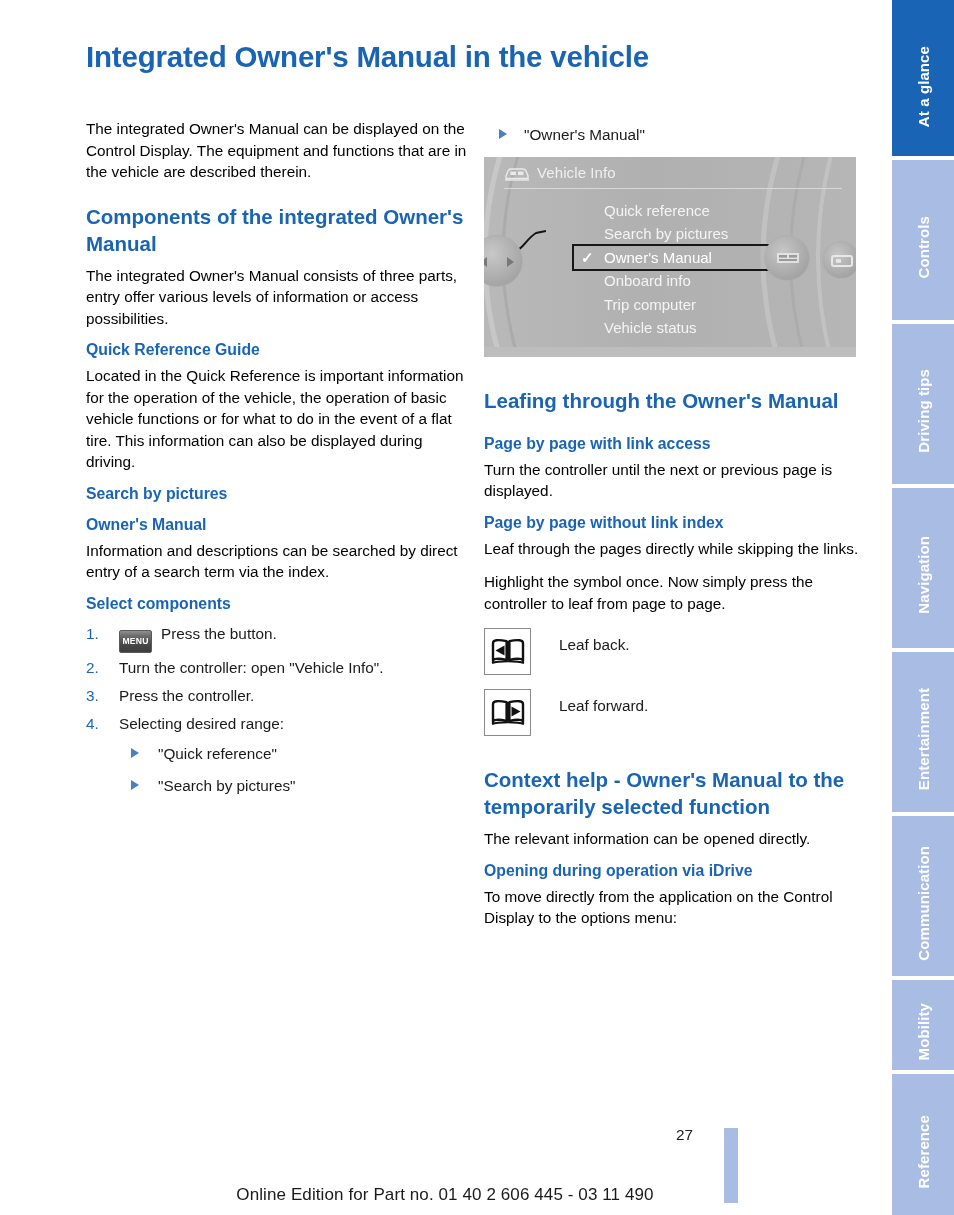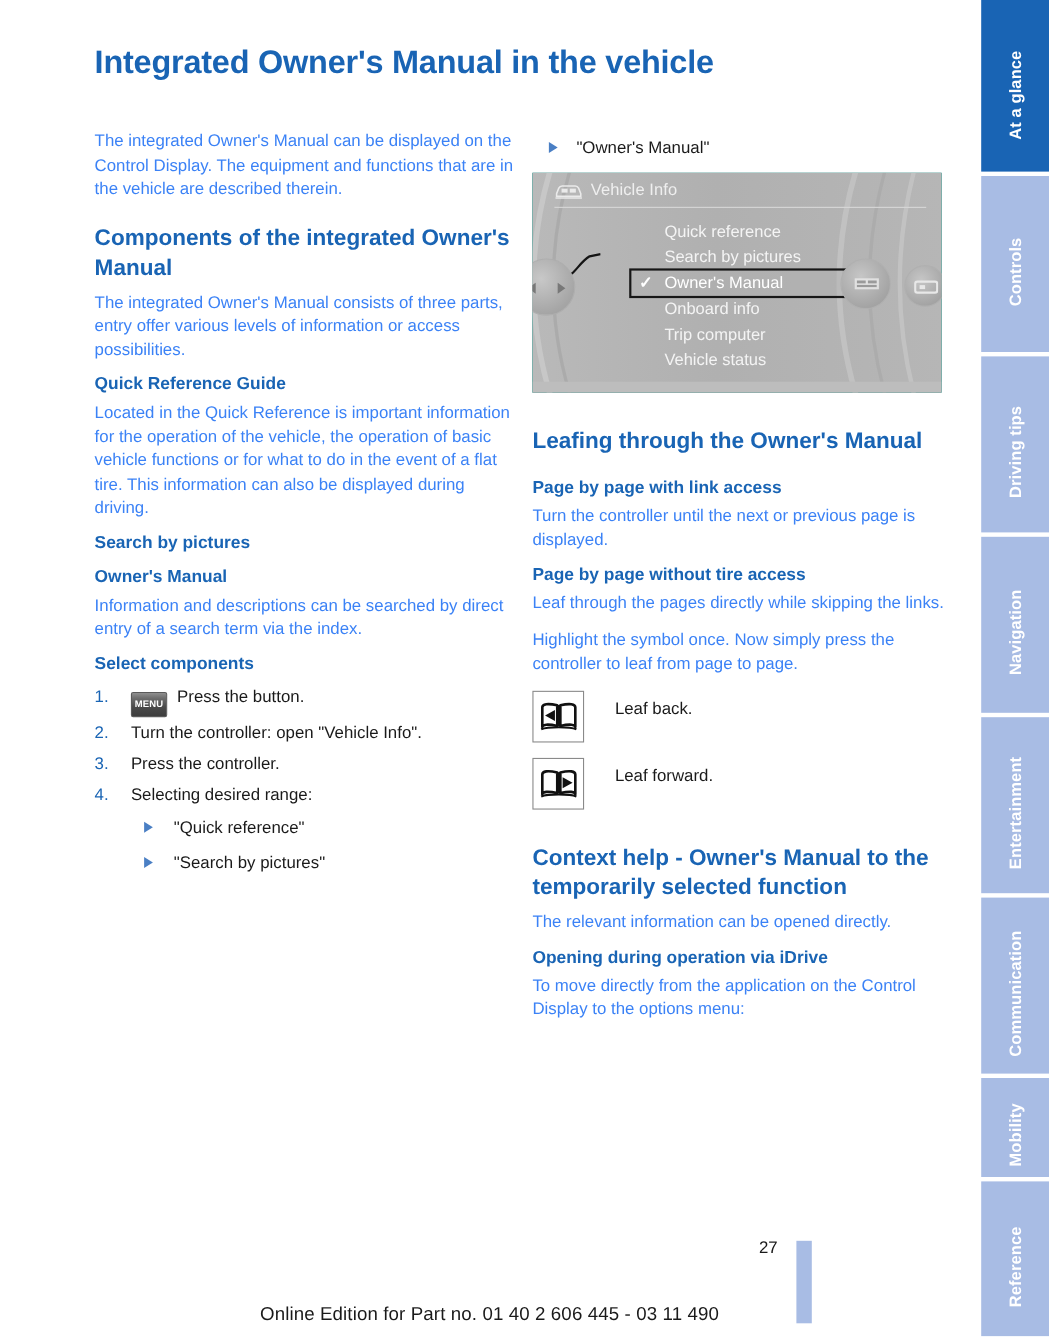--- a/index.html
+++ b/index.html
@@ -72,21 +72,21 @@
     position: absolute;
     top: 118px;
     width: 386px;
   }
   .col-left  { left: 86px; }
   .col-right { left: 484px; }
 
   p, .body-text {
     font-size: 15.3px;
     line-height: 21.5px;
-    color: #3b82f6;
+    color: #000000;
     margin-bottom: 0;
   }
   .sp-after { margin-bottom: 20px; }
   .sp-after-sm { margin-bottom: 12px; }
 
   h2 {
     color: #1964b4;
     font-size: 20.5px;
     font-weight: bold;
     line-height: 27px;
@@ -160,21 +160,21 @@
   }
   ul.tri > li .tri-mark { left: 15px; }
   ul.tri.inset > li .tri-mark { left: 45px; }
 
   
   .idrive {
     position: relative;
     width: 372px;
     height: 200px;
     margin-top: 9px;
-    background: #0f766e;
+    background: #d946ef;
     overflow: hidden;
   }
   .idrive .header-icon {
     position: absolute;
     left: 20px; top: 8px;
     width: 26px; height: 17px;
   }
   .idrive .header-text {
     position: absolute;
     left: 53px; top: 7px;
@@ -279,21 +279,21 @@
     left: 0;
     top: 1185px;
     width: 890px;
     text-align: center;
     font-size: 17px;
     color: #1a1a1a;
     letter-spacing: 0.1px;
   }
   .page-num {
     position: absolute;
-    right: 183px;
+    right: 197px;
     top: 1126px;
     font-size: 15.3px;
     color: #1a1a1a;
   }
   .page-bar {
     position: absolute;
     right: 152px;
     top: 1128px;
     width: 14px;
     height: 75px;
@@ -430,21 +430,21 @@
             <rect x="5" y="5.2" width="5" height="3.6" fill="#e8e8e8"></rect>
           </svg>
         </div>
       </div>
 
       <h2>Leafing through the Owner's Manual</h2>
 
       <h3 class="tight">Page by page with link access</h3>
       <p>Turn the controller until the next or previous page is displayed.</p>
 
-      <h3>Page by page without tire access</h3>
+      <h3>Page by page without link index</h3>
       <p class="sp-after-sm">Leaf through the pages directly while skipping the links.</p>
       <p>Highlight the symbol once. Now simply press the controller to leaf from page to page.</p>
 
       <div class="leaf-row">
         <div class="leaf-box">
           <svg width="36" height="30" viewBox="0 0 36 30">
             <path d="M3 6 C3 3, 8 2.2, 16.6 4.2 L16.6 23 C8 21, 3 21.6, 3 24 Z" fill="none" stroke="#111" stroke-width="2.4" stroke-linejoin="round"></path>
             <path d="M33 6 C33 3, 28 2.2, 19.4 4.2 L19.4 23 C28 21, 33 21.6, 33 24 Z" fill="none" stroke="#111" stroke-width="2.4" stroke-linejoin="round"></path>
             <line x1="18" y1="4" x2="18" y2="23" stroke="#111" stroke-width="2"></line>
             <path d="M2 26 C8 23.5, 28 23.5, 34 26" stroke="#111" stroke-width="2" fill="none"></path>

